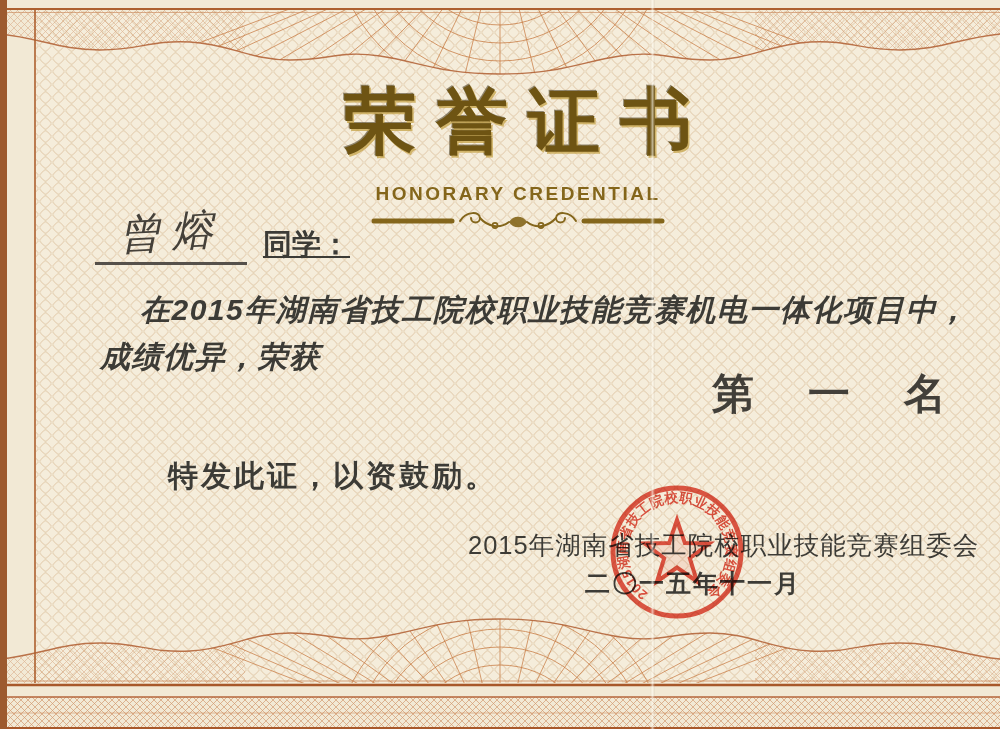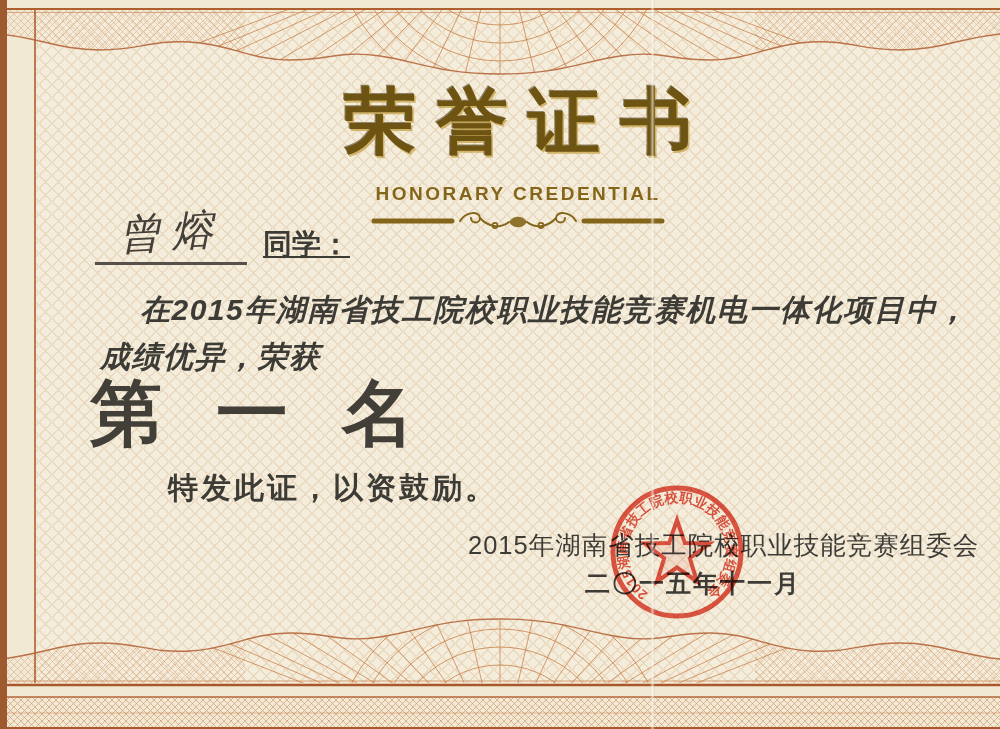--- a/index.html
+++ b/index.html
@@ -22,25 +22,25 @@
   .name-line{top:204px;left:95px;display:flex;align-items:flex-end;}
   .name-box{width:152px;border-bottom:3px solid #55504a;text-align:center;padding-bottom:2px;}
   .name{font-family:"DejaVu Serif",serif;font-style:italic;font-size:42px;
         letter-spacing:10px;color:#45413a;display:inline-block;transform:rotate(-3deg);}
   .salutation{font-size:29px;font-weight:bold;margin-left:16px;margin-bottom:0;text-decoration:underline;}
 
   .body-par{top:286px;left:100px;width:880px;font-size:30px;font-weight:bold;
             letter-spacing:1.5px;line-height:47px;font-style:italic;}
   .body-par .l1{text-indent:40px;}
 
-  .award{top:366px;left:36px;right:0;text-align:left;
-         font-family:Liberation Sans, sans-serif;font-size:72px;font-weight:bold;
+  .award{top:366px;left:36px;right:0;text-align:right;
+         font-family:Liberation Sans, sans-serif;font-size:42px;font-weight:bold;
          letter-spacing:54px;text-indent:54px;color:#423f39;}
 
-  .closing{top:468px;left:168px;font-size:30px;font-weight:bold;letter-spacing:3px;}
+  .closing{top:456px;left:168px;font-size:30px;font-weight:bold;letter-spacing:3px;}
 
   .issuer{top:528px;left:468px;font-size:25.5px;font-weight:normal;letter-spacing:1px;}
   .date{top:567px;left:585px;font-size:25px;font-weight:bold;letter-spacing:2px;}
 
   .seal{position:absolute;left:604px;top:482px;width:150px;height:150px;
         mix-blend-mode:multiply;opacity:.92;}
 
   .crease{position:absolute;top:0;left:650px;width:5px;height:729px;pointer-events:none;
           background:linear-gradient(90deg,rgba(120,80,40,.05),rgba(255,253,244,.55),rgba(120,80,40,.09));}
 </style>

